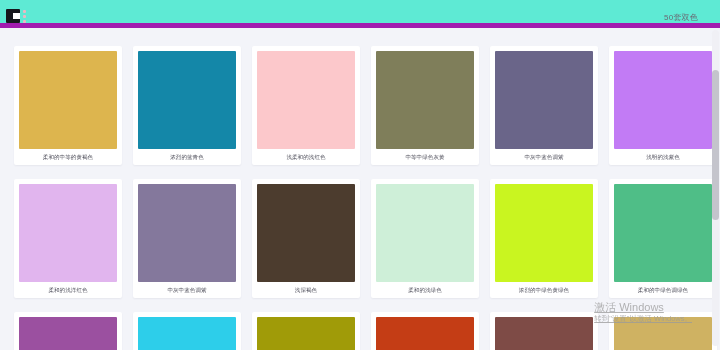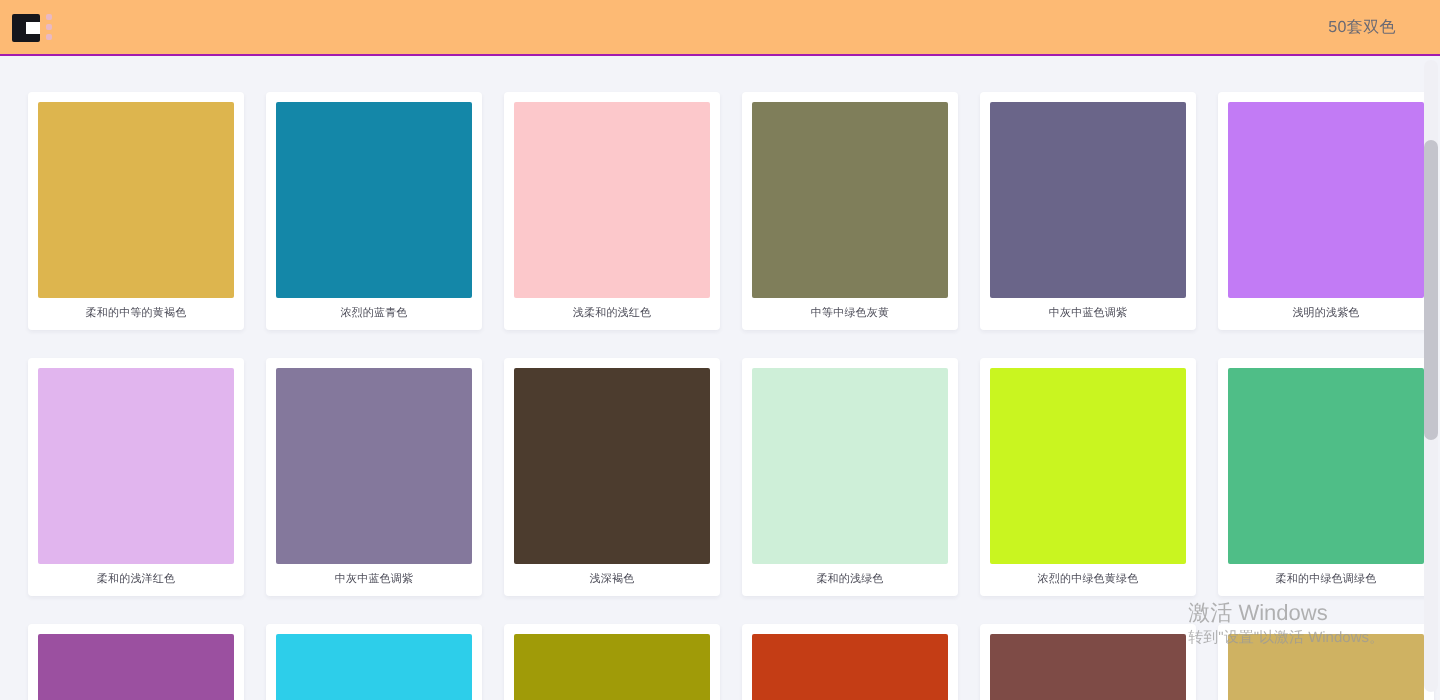--- a/index.html
+++ b/index.html
@@ -7,24 +7,24 @@
     width:720px;height:350px;overflow:hidden;
     font-family:"Liberation Sans","DejaVu Sans",sans-serif;
     background:#f4f5fa;
     position:relative;
   }
   #app{width:720px;height:350px;position:relative;overflow:hidden;background:#f3f4f9;}
 
   
   .topbar{
     position:absolute;top:0;left:0;width:720px;height:28px;
-    background:#fdba74;
-    border-bottom:1px solid #a21caf;
-    box-sizing:border-box;
-    display:flex;align-items:center;
+    background:#5eead4;
+    border-bottom:5px solid #a21caf;
+    box-sizing:border-box;
+    display:flex;align-items:flex-end;
     z-index:20;
   }
   .brand{
     display:flex;align-items:center;gap:2px;
     margin-left:6px;
   }
   .brand-mark{
     width:14px;height:14px;
     background:#15161c;
     position:relative;
@@ -99,20 +99,21 @@
   }
 
   
   .watermark{
     position:absolute;right:28px;bottom:26px;
     text-align:left;
     color:#9a9a9a;
     z-index:12;
     pointer-events:none;
     opacity:.75;
+    text-decoration:underline;
   }
   .wm-line1{font-size:11px;line-height:13px;}
   .wm-line2{font-size:7.5px;line-height:10px;}
 </style>
 </head>
 <body>
 
 <div id="app">
 
   <div class="topbar">

